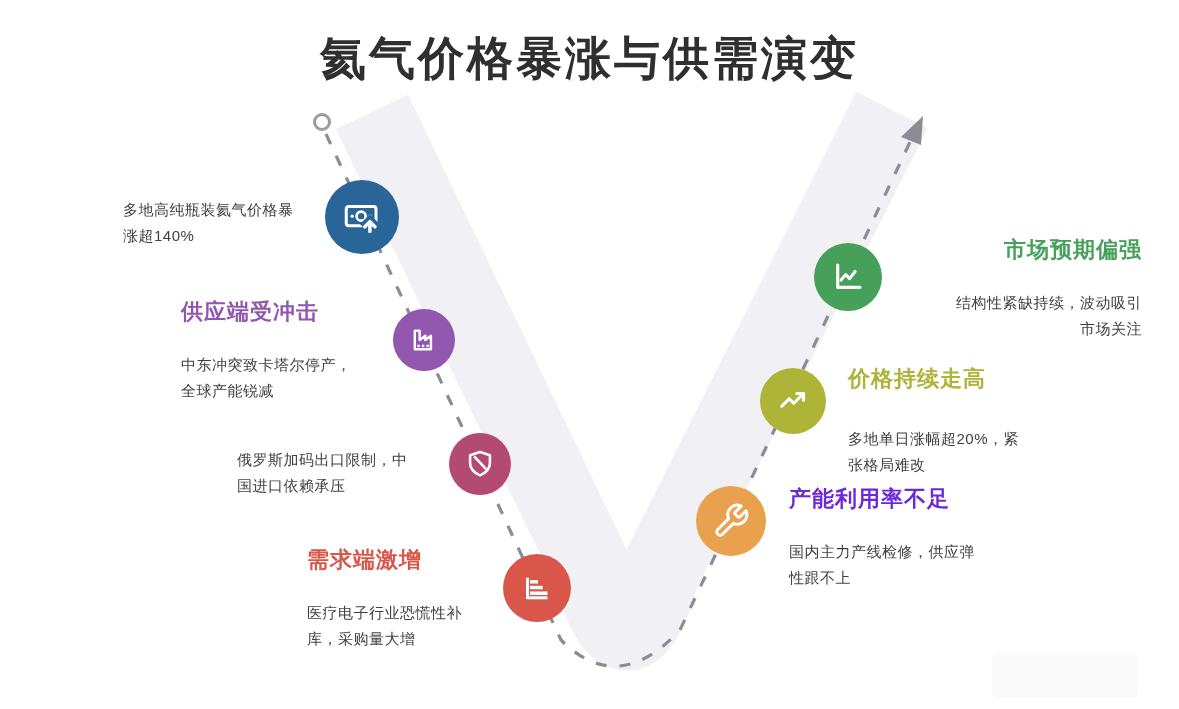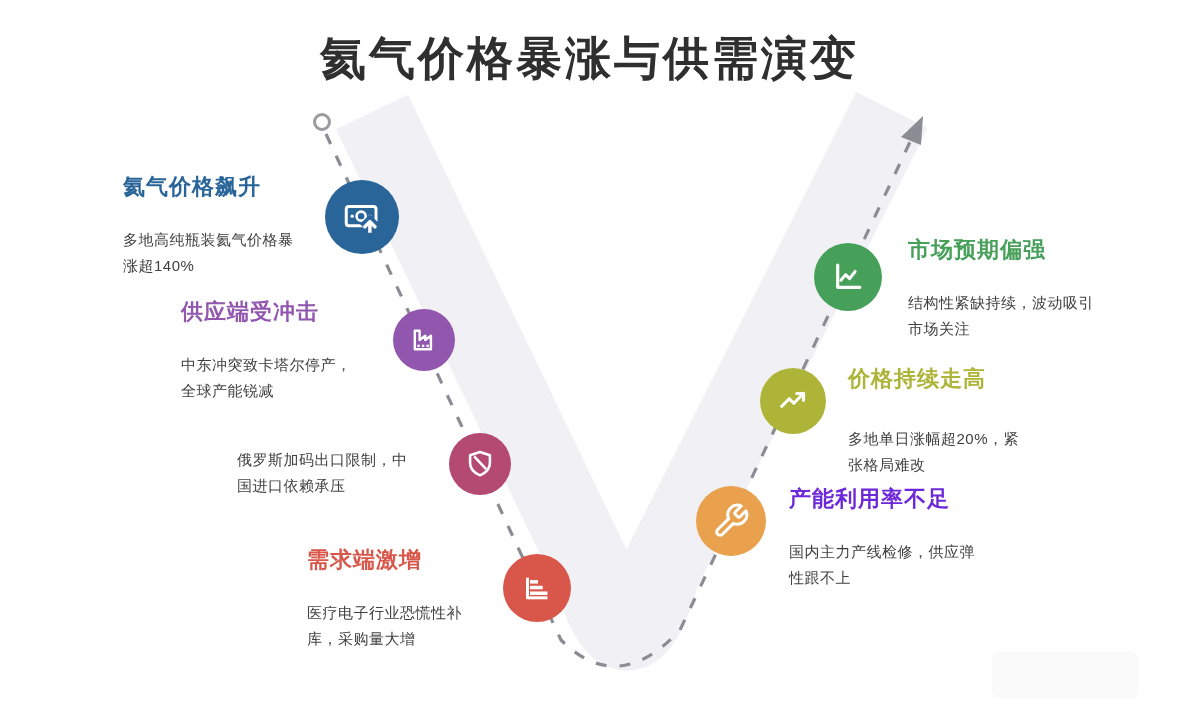--- a/index.html
+++ b/index.html
@@ -31,21 +31,21 @@
   .ic-7{left:814px;top:243px;width:68px;height:68px;}
   .txt{position:absolute;z-index:4;}
   .txt h3{margin:0;font-size:22px;font-weight:bold;letter-spacing:1px;line-height:30px;}
   .txt p{margin:25px 0 0 0;font-size:15px;line-height:1.75;color:#3f3f3f;letter-spacing:0.5px;}
   .tx-1{left:123px;top:172px;} .tx-1 p{width:178px;}
   .tx-2{left:181px;top:297px;} .tx-2 p{width:182px;}
   .tx-3{left:237px;top:422px;} .tx-3 p{width:182px;}
   .tx-4{left:295px;top:545px;margin-left:12px;} .tx-4 p{width:182px;}
   .tx-5{left:789px;top:484px;} .tx-5 p{width:186px;}
   .tx-6{left:848px;top:364px;} .tx-6 p{width:174px;margin-top:32px;}
-  .tx-7{left:908px;top:235px;} .tx-7 p{width:186px;}
+  .tx-7{left:956px;top:235px;text-align:right;} .tx-7 p{width:186px;}
 </style>
 </head>
 <body>
 
 <h1 class="title">氦气价格暴涨与供需演变</h1>
 
 <div class="watermark"></div>
 
 <svg class="flow" width="1179" height="709" viewBox="0 0 1179 709">
   <path d="M 372 112 L 592 570 Q 627 690 660 572 L 892 110" fill="none" stroke="#f1f1f5" stroke-width="80" stroke-linecap="butt"></path>
@@ -107,21 +107,20 @@
 </div>
 
 <div class="icon-circle ic-7" style="background-color: rgb(71, 160, 90); color: rgb(71, 160, 90);">
   <svg width="38" height="38" viewBox="0 0 24 24">
     <polyline points="5.5,4.5 5.5,18.5 19.5,18.5" fill="none" stroke="#fff" stroke-width="2" stroke-linecap="round" stroke-linejoin="round"></polyline>
     <polyline points="7.5,14 10.5,10.5 13,13 16.5,8.5" fill="none" stroke="#fff" stroke-width="1.9" stroke-linecap="round" stroke-linejoin="round"></polyline>
   </svg>
 </div>
 
 <div class="txt tx-1">
-  <h3 style="color: rgb(42, 101, 153);">氦气价格飙升</h3>
   <p>多地高纯瓶装氦气价格暴涨超140%</p>
 </div>
 
 <div class="txt tx-2">
   <h3 style="color: rgb(145, 86, 173);">供应端受冲击</h3>
   <p>中东冲突致卡塔尔停产，全球产能锐减</p>
 </div>
 
 <div class="txt tx-3">
   <p>俄罗斯加码出口限制，中国进口依赖承压</p>

